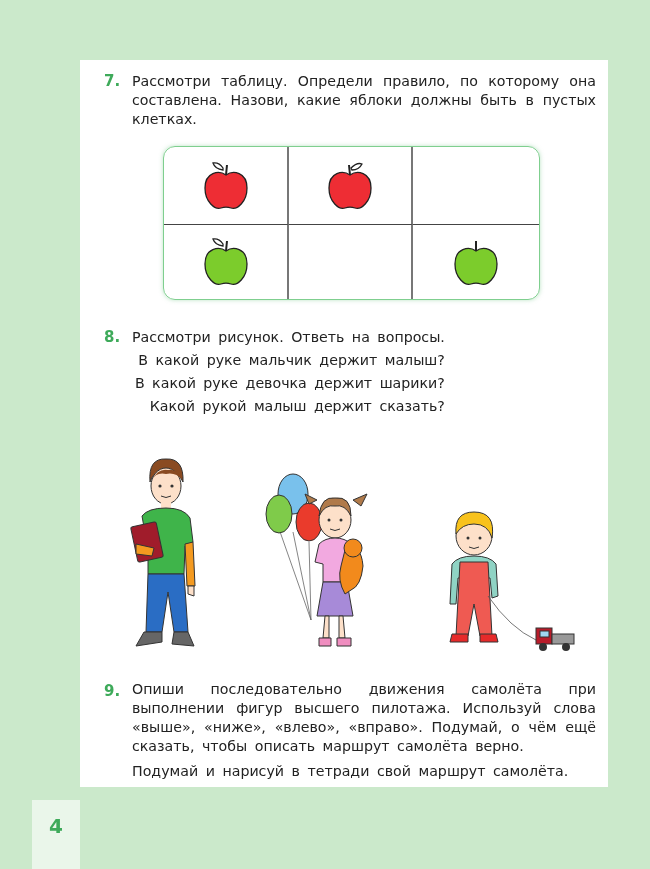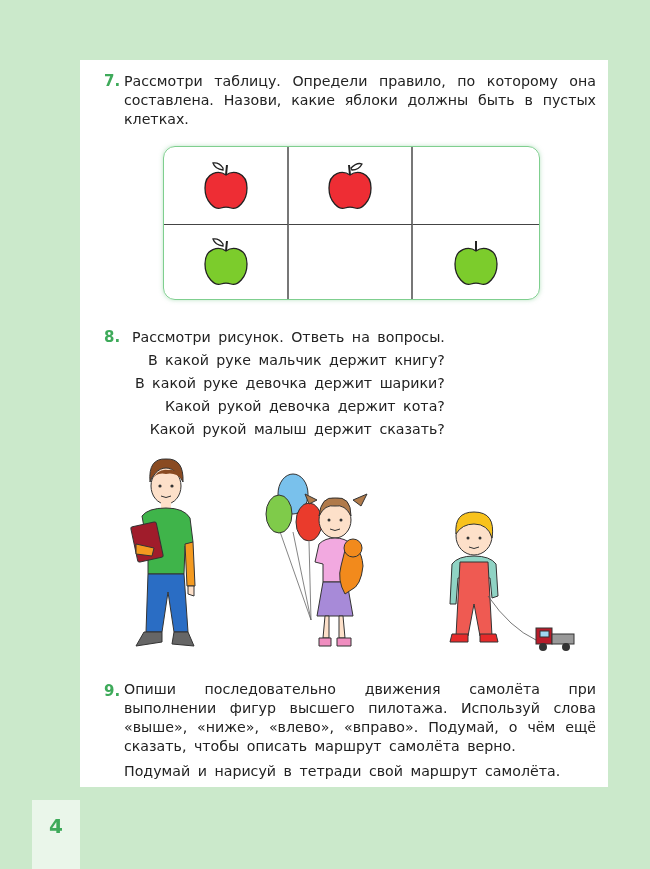--- a/index.html
+++ b/index.html
@@ -8,21 +8,21 @@
     font-family:"DejaVu Sans", sans-serif; color:#222;
   }
   .panel {
     position:absolute; left:80px; top:60px; width:528px; height:727px; background:#ffffff;
   }
   .task { position:absolute; left:0; width:528px; }
   .num {
     position:absolute; left:24px; font-weight:bold; color:#3eaa5a; font-size:15px;
   }
   .para {
-    position:absolute; left:44px; right:12px; font-size:14.2px; line-height:19px;
+    position:absolute; left:52px; right:12px; font-size:14.2px; line-height:19px;
     text-align:justify; word-spacing:3px;
   }
   .line { font-size:14.2px; line-height:23px; word-spacing:3px; white-space:nowrap; }
   .apple-table {
     position:absolute; left:83px; top:86px; width:375px; height:152px;
     border:1.5px solid #7fcf8f; border-radius:12px; box-shadow:0 0 4px rgba(120,200,140,0.5);
     overflow:hidden; display:grid; grid-template-columns:125px 124px 126px; grid-template-rows:78px 74px;
   }
   .cell { display:flex; align-items:center; justify-content:center; }
   .cell.r0 { border-bottom:1.5px solid #444; }
@@ -75,23 +75,22 @@
           <path d="M25 15 C18 10 4 12 4 28 C4 42 14 50 20 48 C23 47 27 47 30 48 C36 50 46 42 46 28 C46 12 32 10 25 15Z" fill="#7ccc2c" stroke="#222" stroke-width="1.3"></path>
         </svg>
       </div>
     </div>
   </div>
 
   <div class="task" style="top:266px;">
     <span class="num" style="top:2px;">8.</span>
     <div style="position:absolute; left:52px; top:0;text-align:right;">
       <div class="line">Рассмотри рисунок. Ответь на вопросы.</div>
-      <div class="line">В какой руке мальчик держит книгу?</div>
+      <div class="line">В какой руке мальчик держит малыш?</div>
       <div class="line">В какой руке девочка держит шарики?</div>
-      <div class="line">Какой рукой девочка держит кота?</div>
       <div class="line">Какой рукой малыш держит сказать?</div>
     </div>
 
     <div class="figs" style="top:130px;">
 
       <svg class="fig" style="left:8px; top:0;" width="75" height="200" viewBox="0 0 75 200">
         <path d="M22 26 Q20 2 38 3 Q56 2 55 26 Q50 14 38 14 Q26 14 22 26Z" fill="#8a4b22" stroke="#333"></path>
         <ellipse cx="38" cy="30" rx="15" ry="18" fill="#fde0c9" stroke="#333"></ellipse>
         <path d="M24 24 Q30 12 40 14 Q50 12 54 24 Q48 16 38 18 Q28 16 24 24Z" fill="#8a4b22"></path>
         <circle cx="32" cy="30" r="1.6" fill="#333"></circle>

